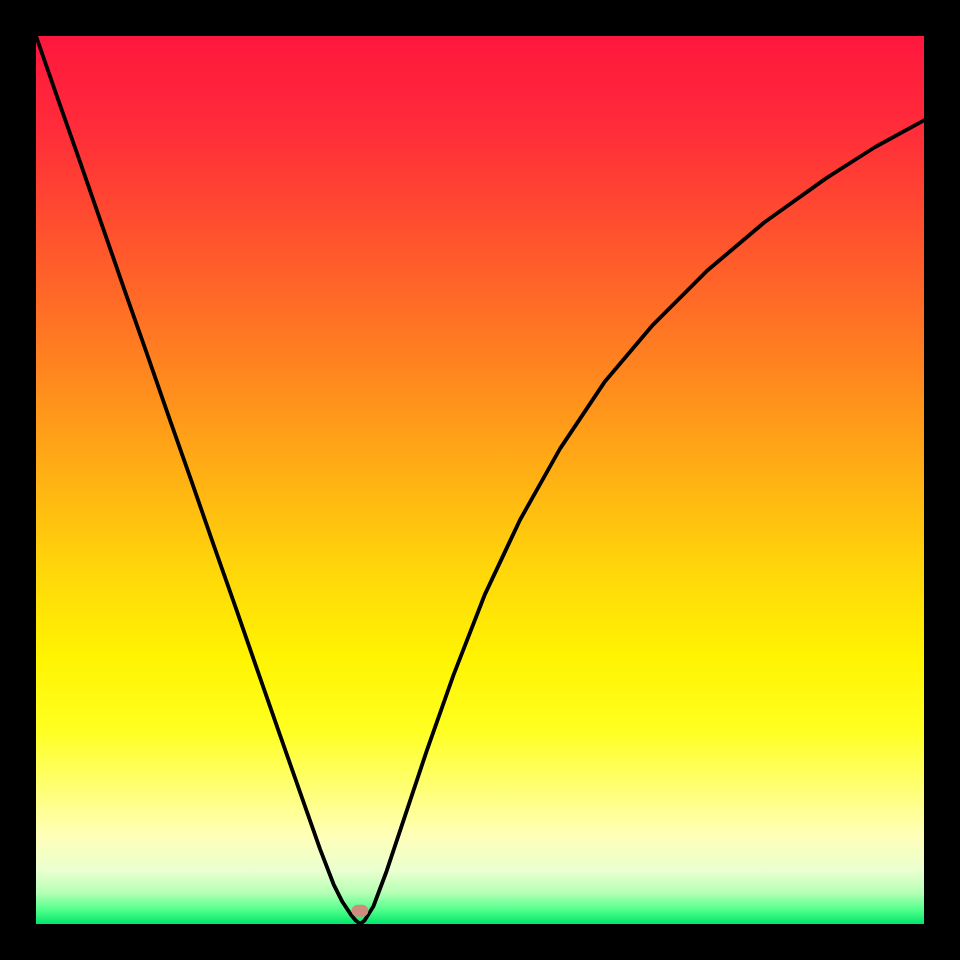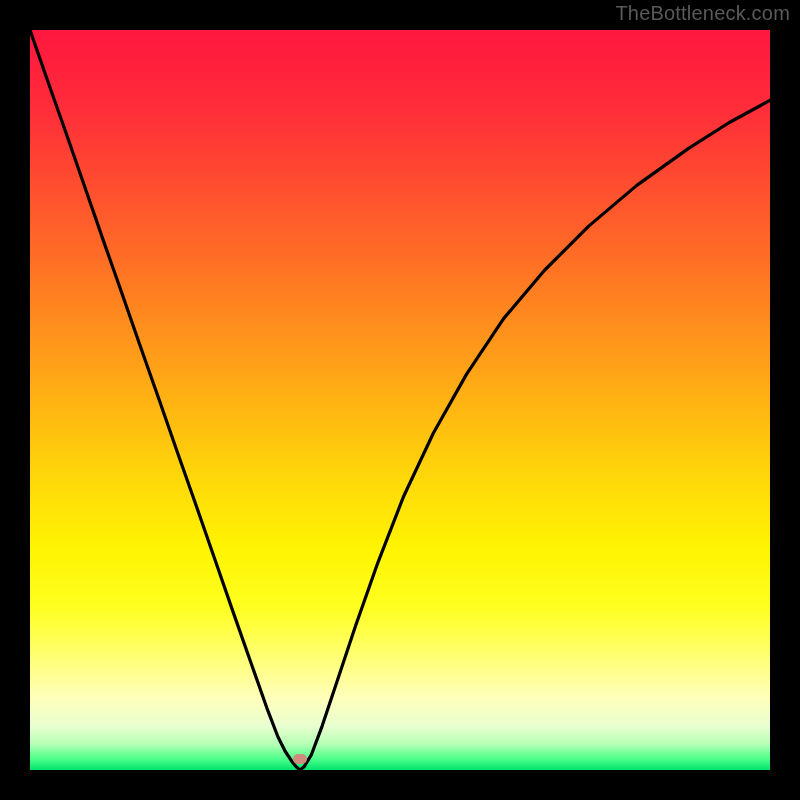--- a/index.html
+++ b/index.html
@@ -48,21 +48,20 @@
     width: 14px;
     height: 10px;
     border-radius: 5px;
     transform: translate(-50%, -50%);
   }
 </style>
 </head>
 <body>
 
 <div class="outer">
-  <div class="watermark">TheBottleneck.com</div>
   <div class="plot-area">
     <svg class="gradient-bg" viewBox="0 0 740 740" preserveAspectRatio="none">
       <defs>
         <linearGradient id="bg-grad" x1="0" y1="0" x2="0" y2="1">
             <stop offset="0.00%" stop-color="#ff173e"></stop>
             <stop offset="10.00%" stop-color="#ff2b3a"></stop>
             <stop offset="20.00%" stop-color="#ff4a30"></stop>
             <stop offset="30.00%" stop-color="#ff6b26"></stop>
             <stop offset="40.00%" stop-color="#ff8e1d"></stop>
             <stop offset="50.00%" stop-color="#ffb213"></stop>

